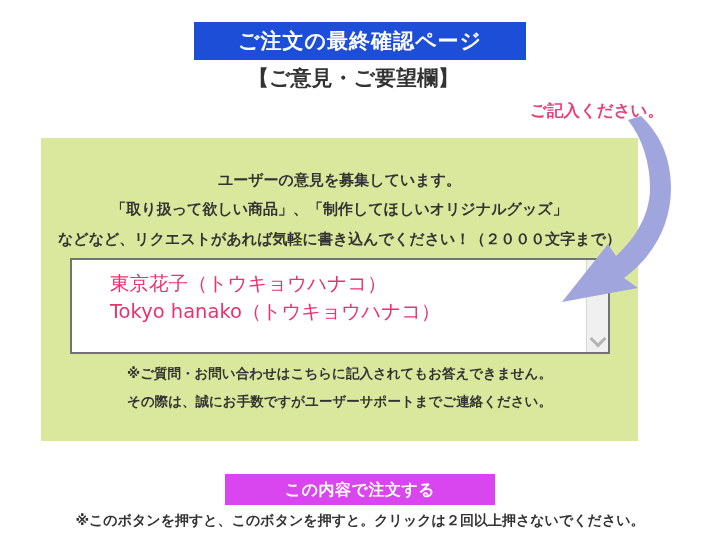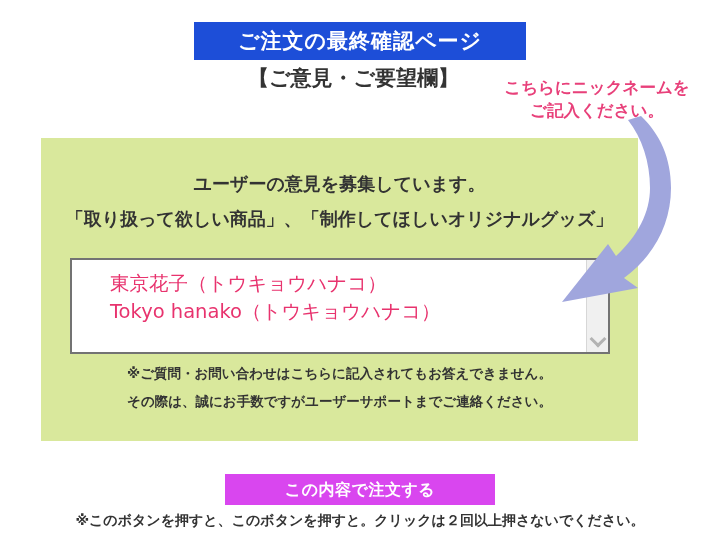--- a/index.html
+++ b/index.html
@@ -71,21 +71,21 @@
     background: #d9e89c;
   }
 
   .intro-block {
     position: absolute;
     left: 0;
     top: 28px;
     width: 597px;
     text-align: center;
     color: #333333;
-    font-size: 18px;
+    font-size: 15px;
     font-weight: bold;
     line-height: 1.95;
   }
   .intro-block .line {
     display: block;
     white-space: nowrap;
   }
 
   
   .textarea-wrap {
@@ -208,29 +208,30 @@
 </head>
 <body>
 
 <div class="header-bar">
   <span class="header-title">ご注文の最終確認ページ</span>
 </div>
 
 <div class="section-title">【ご意見・ご要望欄】</div>
 
 <div class="callout">
-  <span>こちらにニックネームを</span><br>
+  <br>
   <span>ご記入ください。</span>
 </div>
 
 <div class="green-panel">
 
   <div class="intro-block">
     <span class="line">ユーザーの意見を募集しています。</span>
     <span class="line">「取り扱って欲しい商品」、「制作してほしいオリジナルグッズ」</span>
+    <span class="line">などなど、リクエストがあれば気軽に書き込んでください！（２０００文字まで）</span>
   </div>
 
   <div class="textarea-wrap">
     <div class="textarea-body">
       <span class="ta-line">東京花子（トウキョウハナコ）</span>
       <span class="ta-line">Tokyo hanako（トウキョウハナコ）</span>
     </div>
     <div class="textarea-scrollbar">
       <span class="chev up"></span>
       <span class="chev down"></span>

